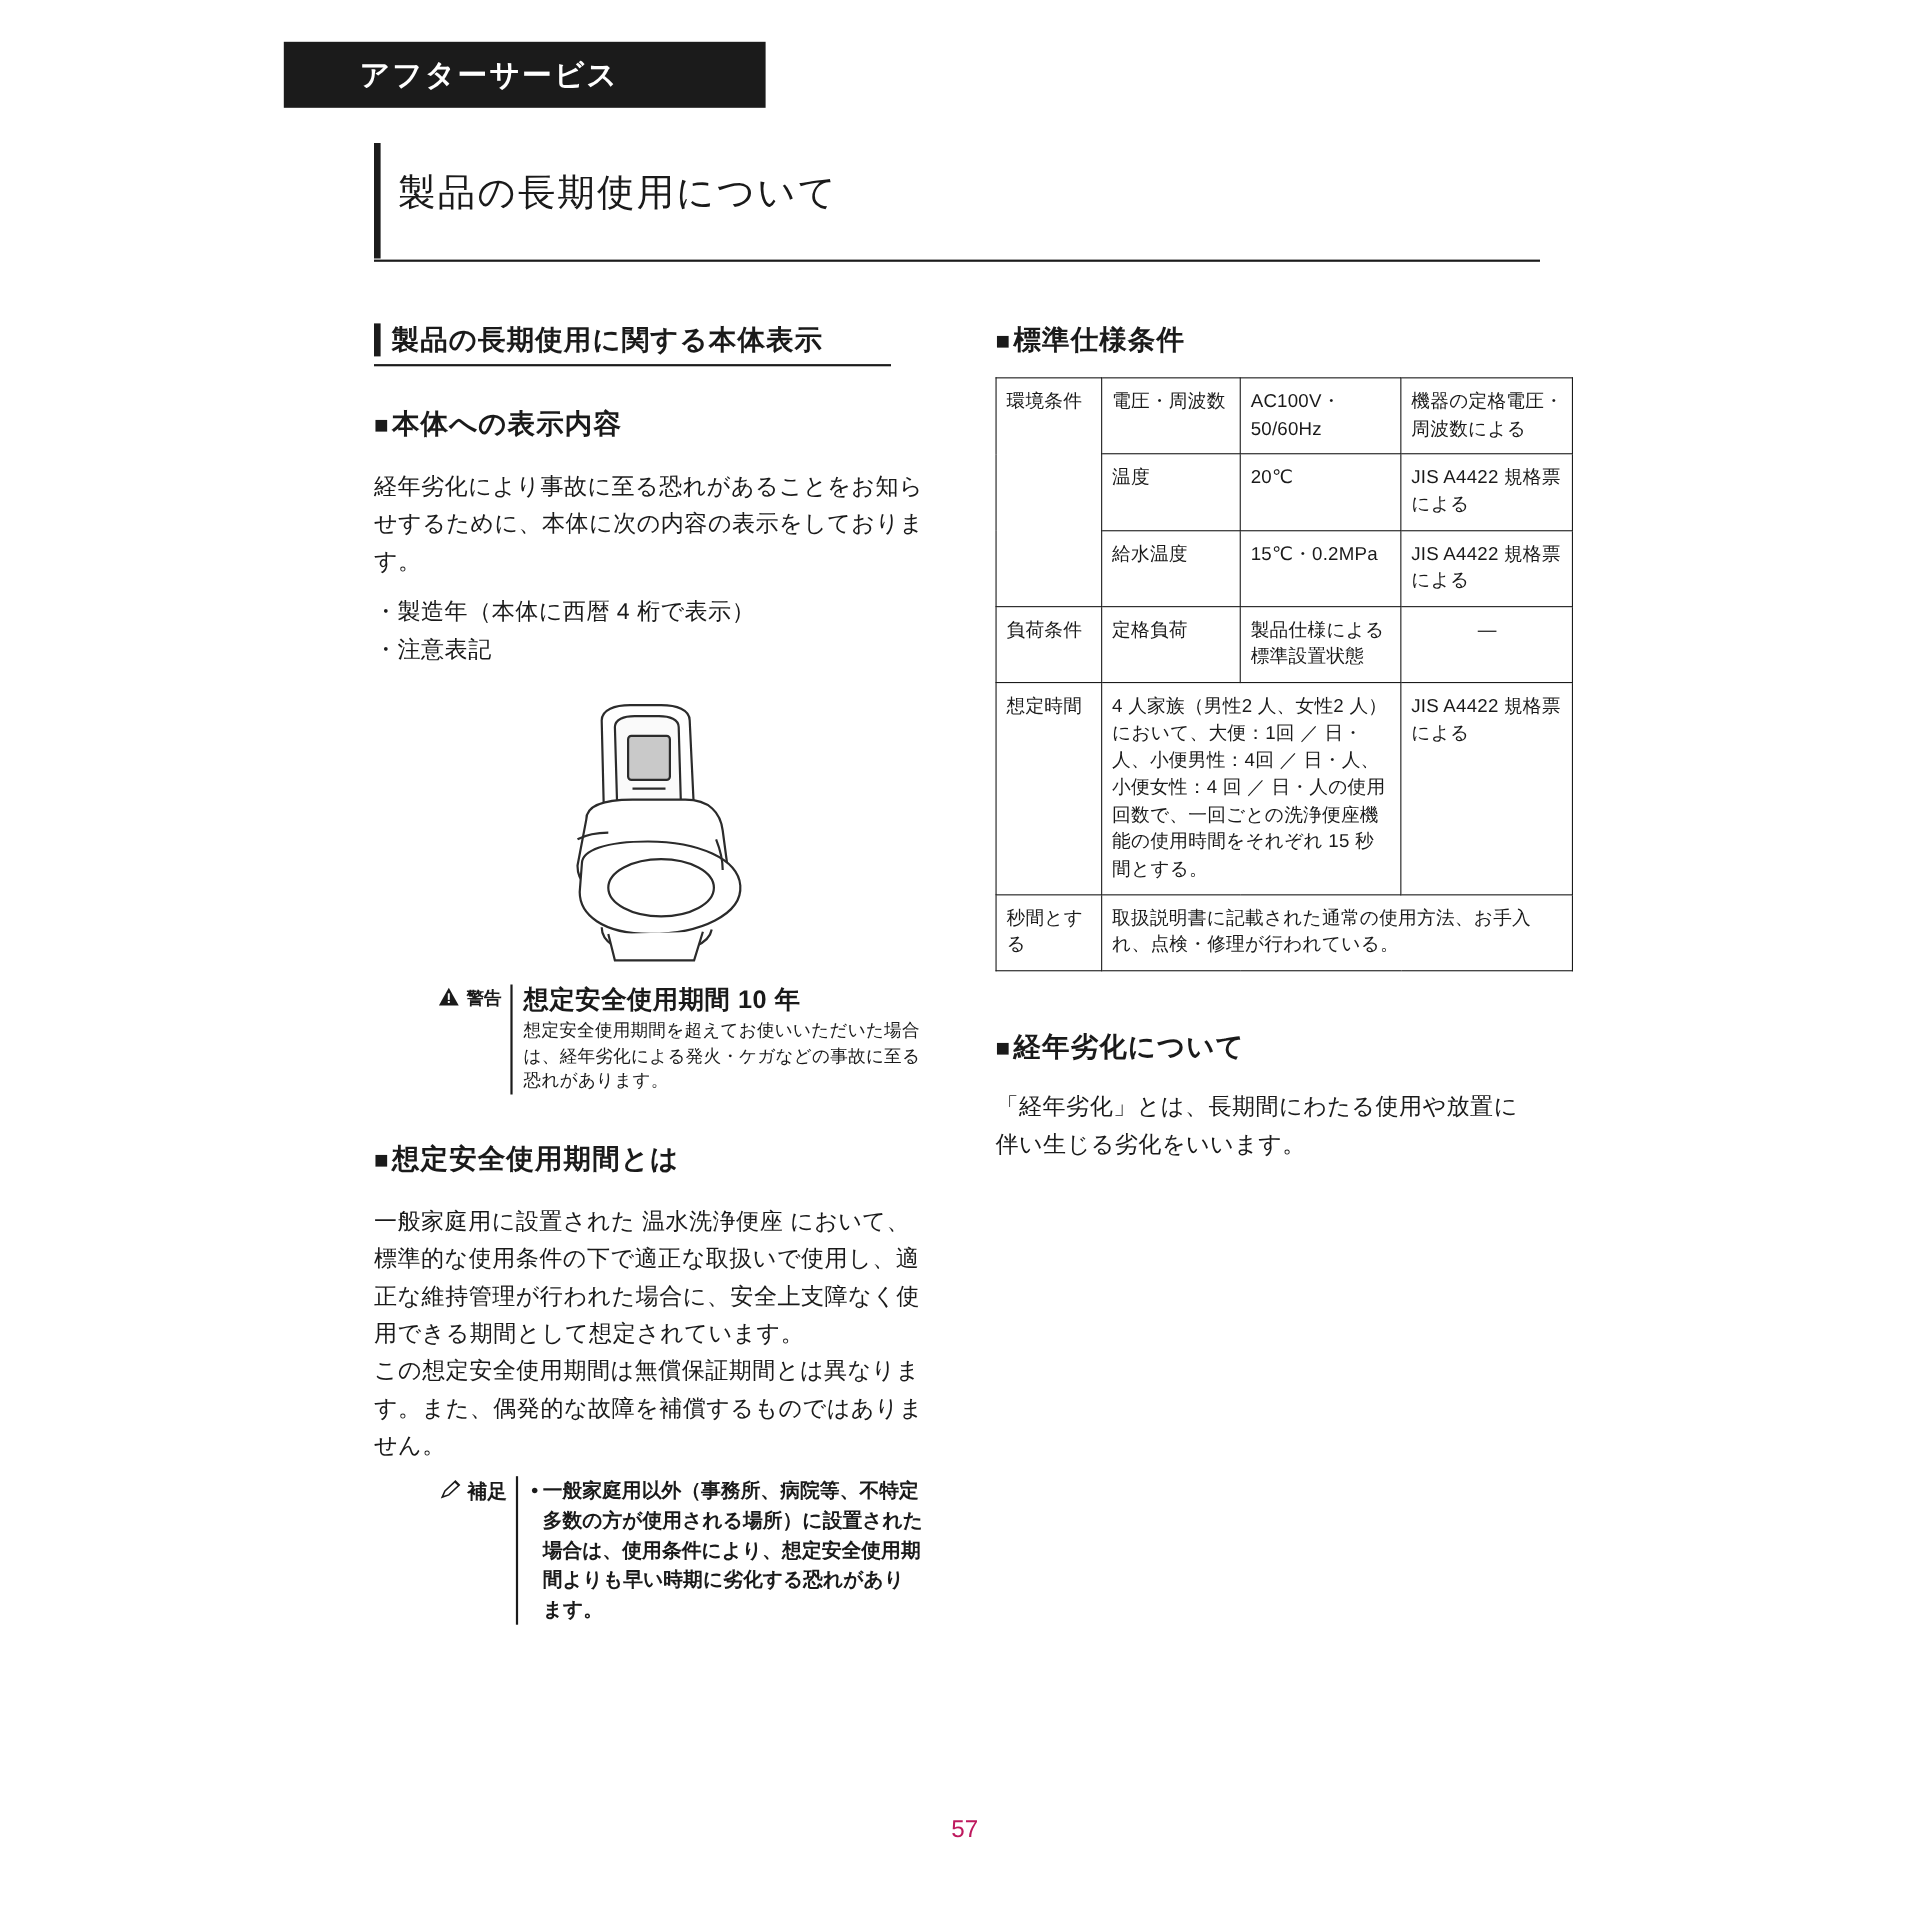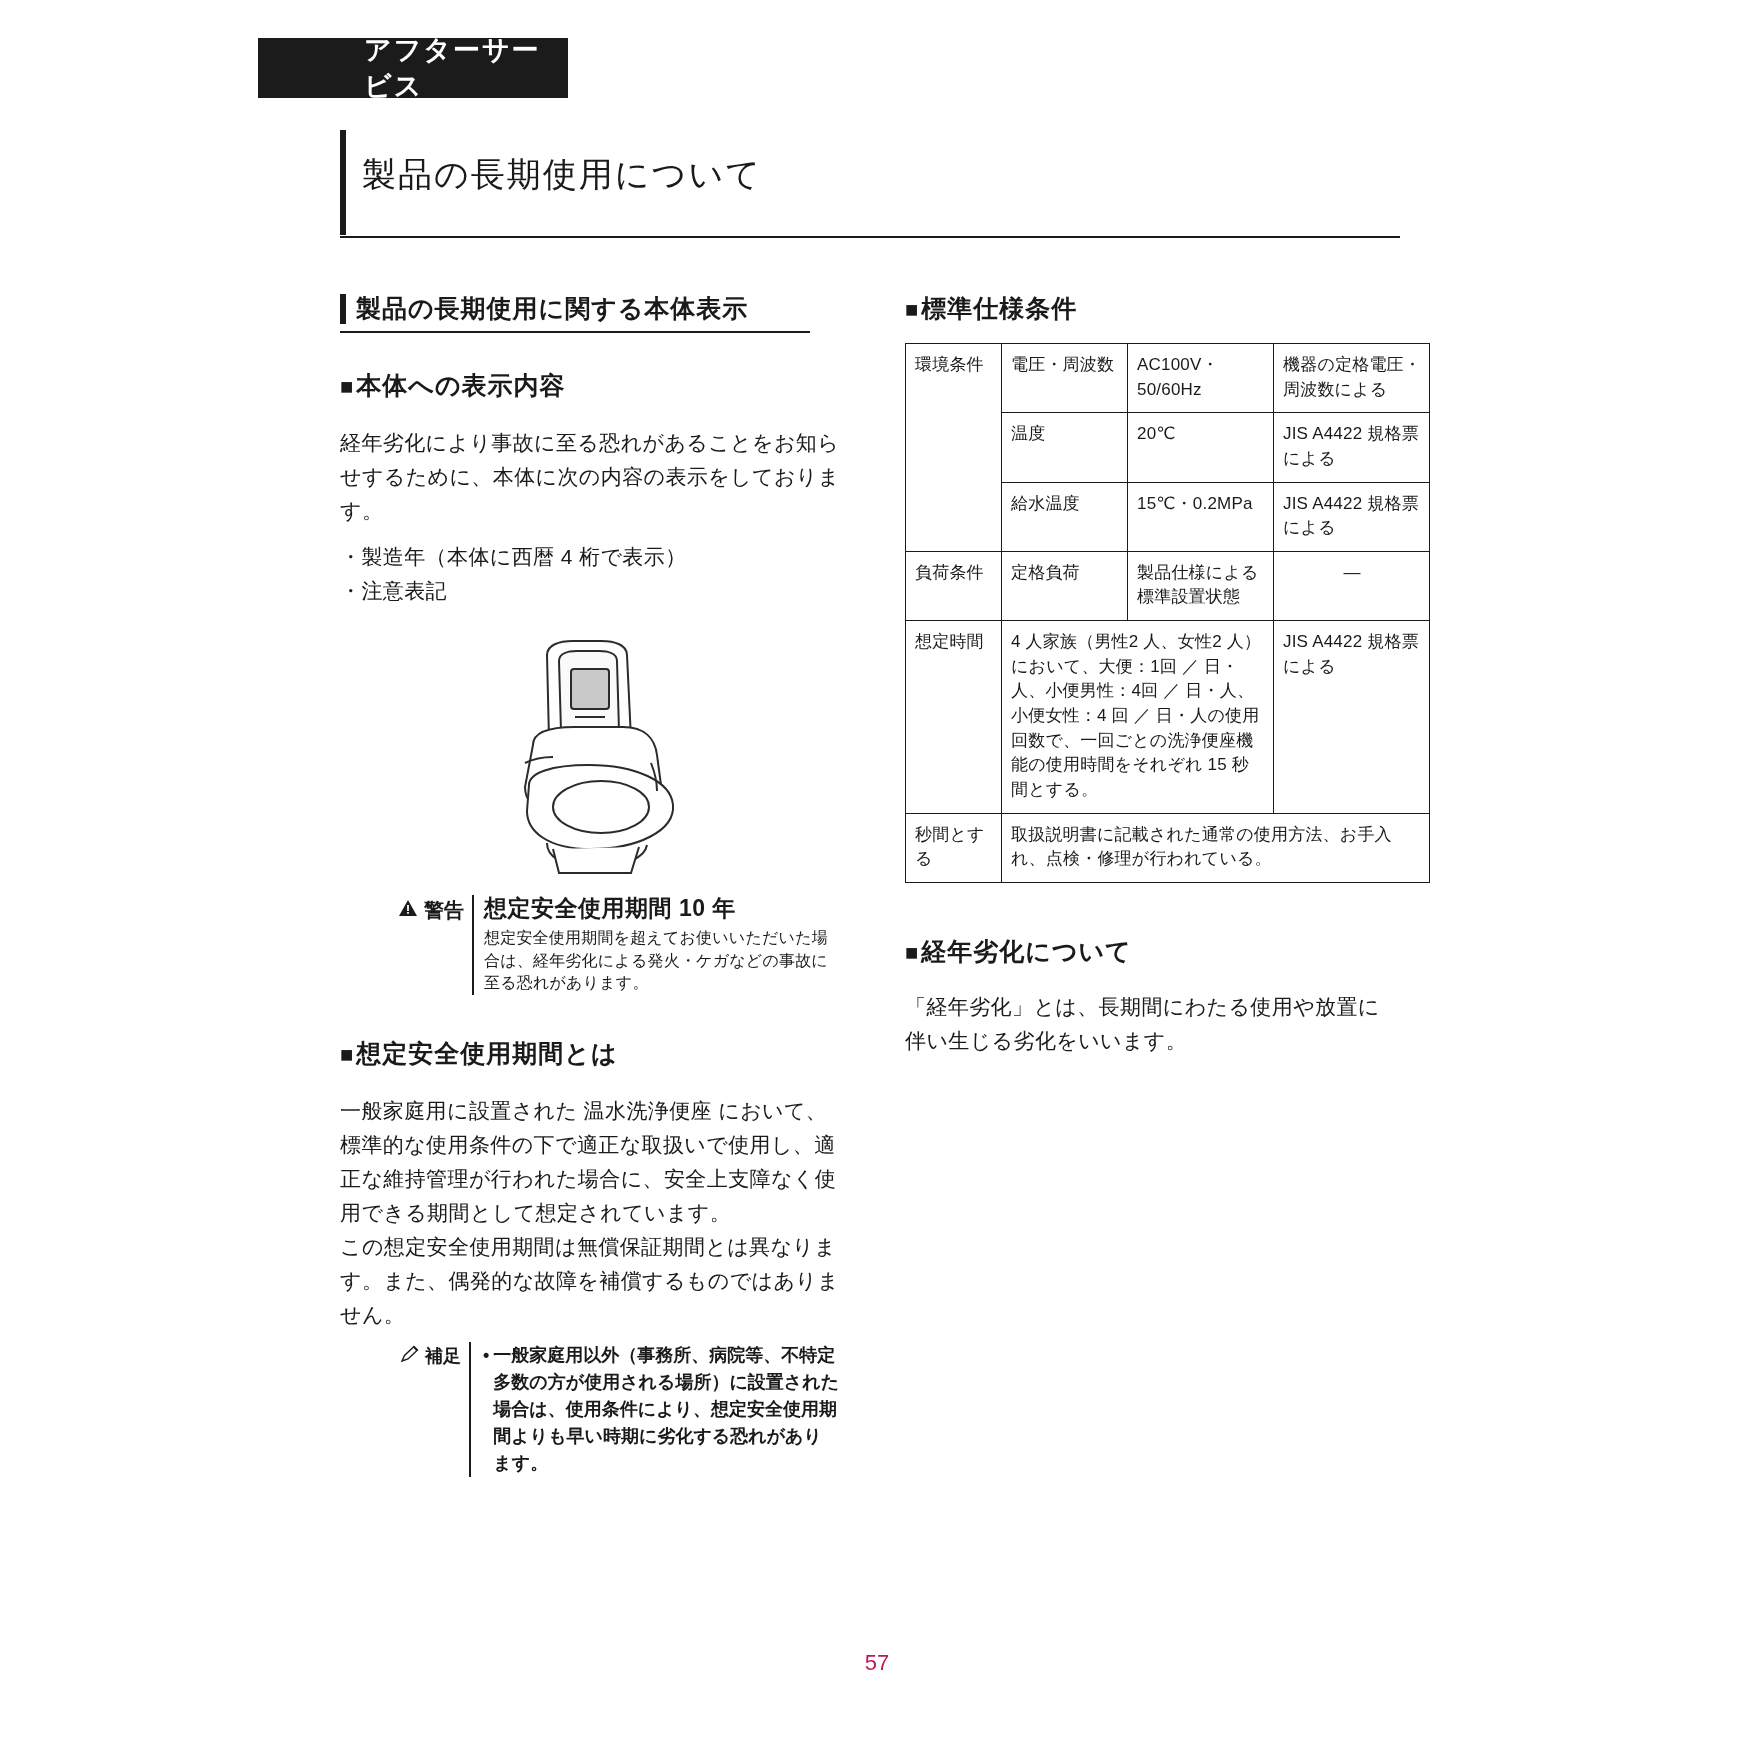--- a/index.html
+++ b/index.html
@@ -18,27 +18,27 @@
   .page {
     position: absolute;
     inset: 0;
   }
 
   
   .chapter-tab {
     position: absolute;
     left: 258px;
     top: 38px;
-    width: 310px;
+    width: 438px;
     height: 60px;
     background: #1b1b1b;
     color: #ffffff;
     display: flex;
     align-items: center;
-    padding-left: 106px;
+    padding-left: 69px;
     box-sizing: border-box;
     font-size: 27px;
     font-weight: bold;
     letter-spacing: 2px;
   }
 
   
   .page-title-wrap {
     position: absolute;
     left: 340px;
@@ -144,21 +144,21 @@
   
   .warn-block {
     margin-top: 10px;
     display: flex;
     align-items: flex-start;
     padding-left: 58px;
   }
   .warn-left {
     display: flex;
     align-items: center;
-    font-size: 20px;
+    font-size: 16px;
     font-weight: bold;
     padding-top: 2px;
     white-space: nowrap;
   }
   .warn-tri {
     margin-right: 6px;
     display: inline-block;
   }
   .warn-right {
     border-left: 2px solid #1b1b1b;

